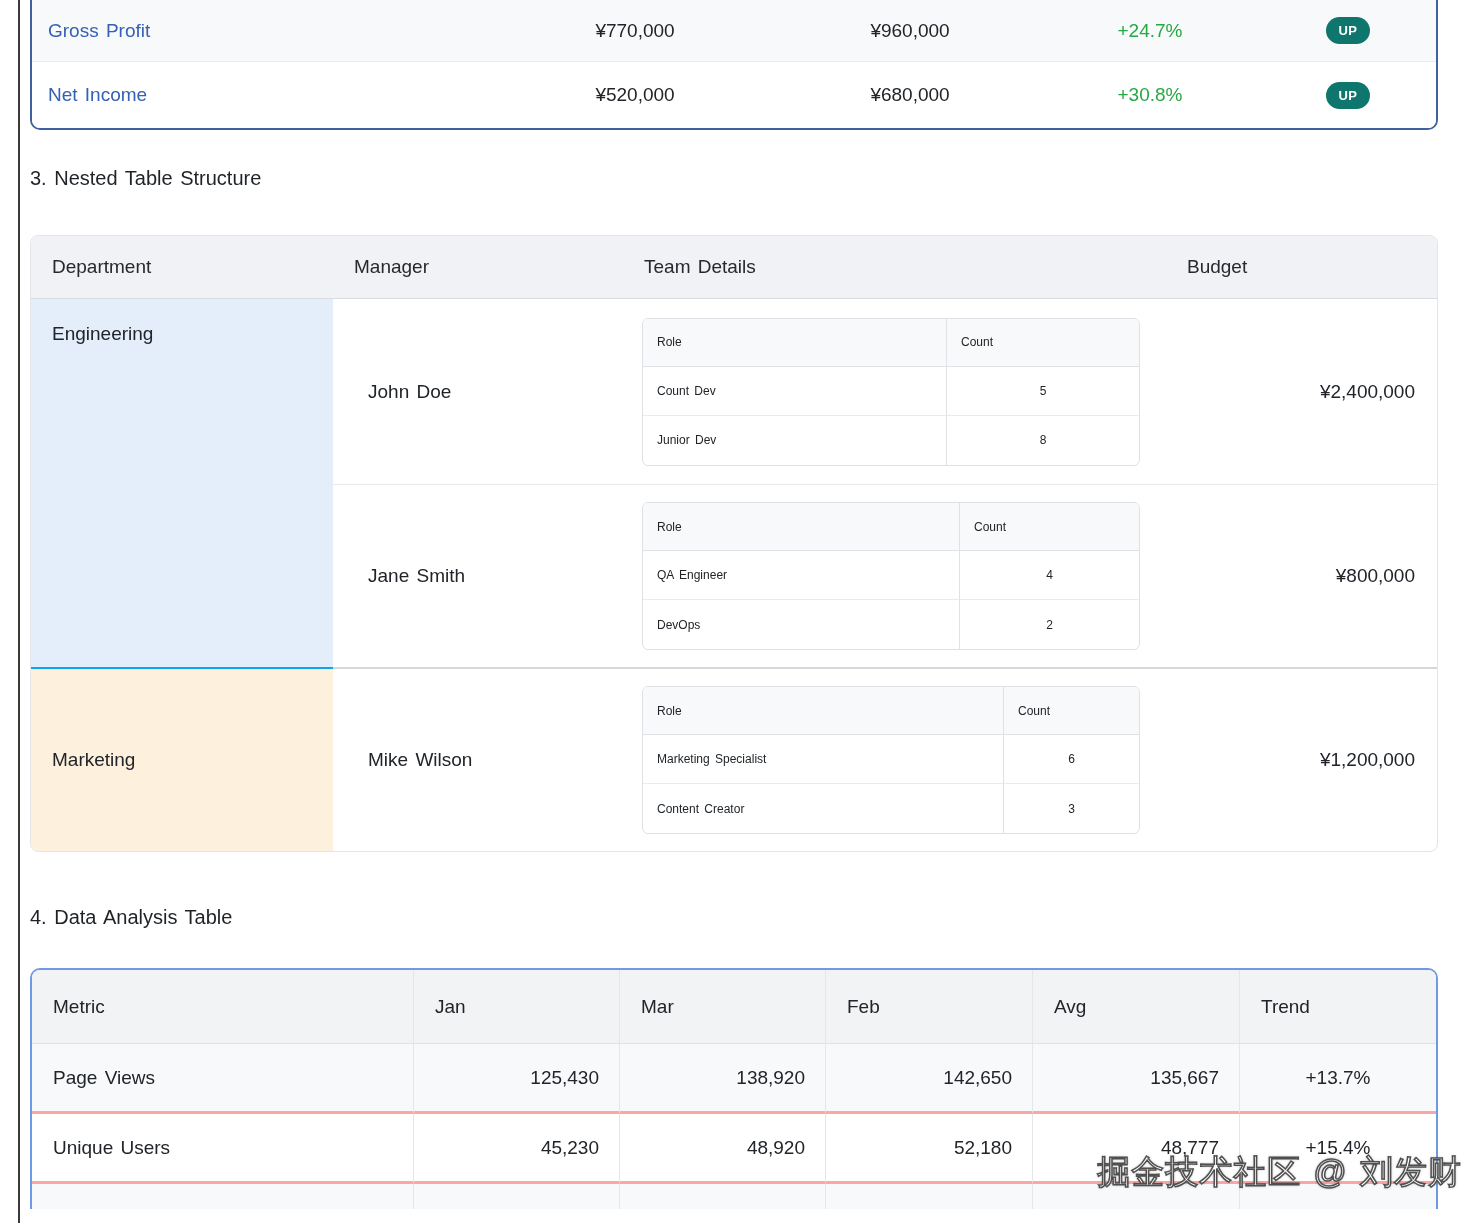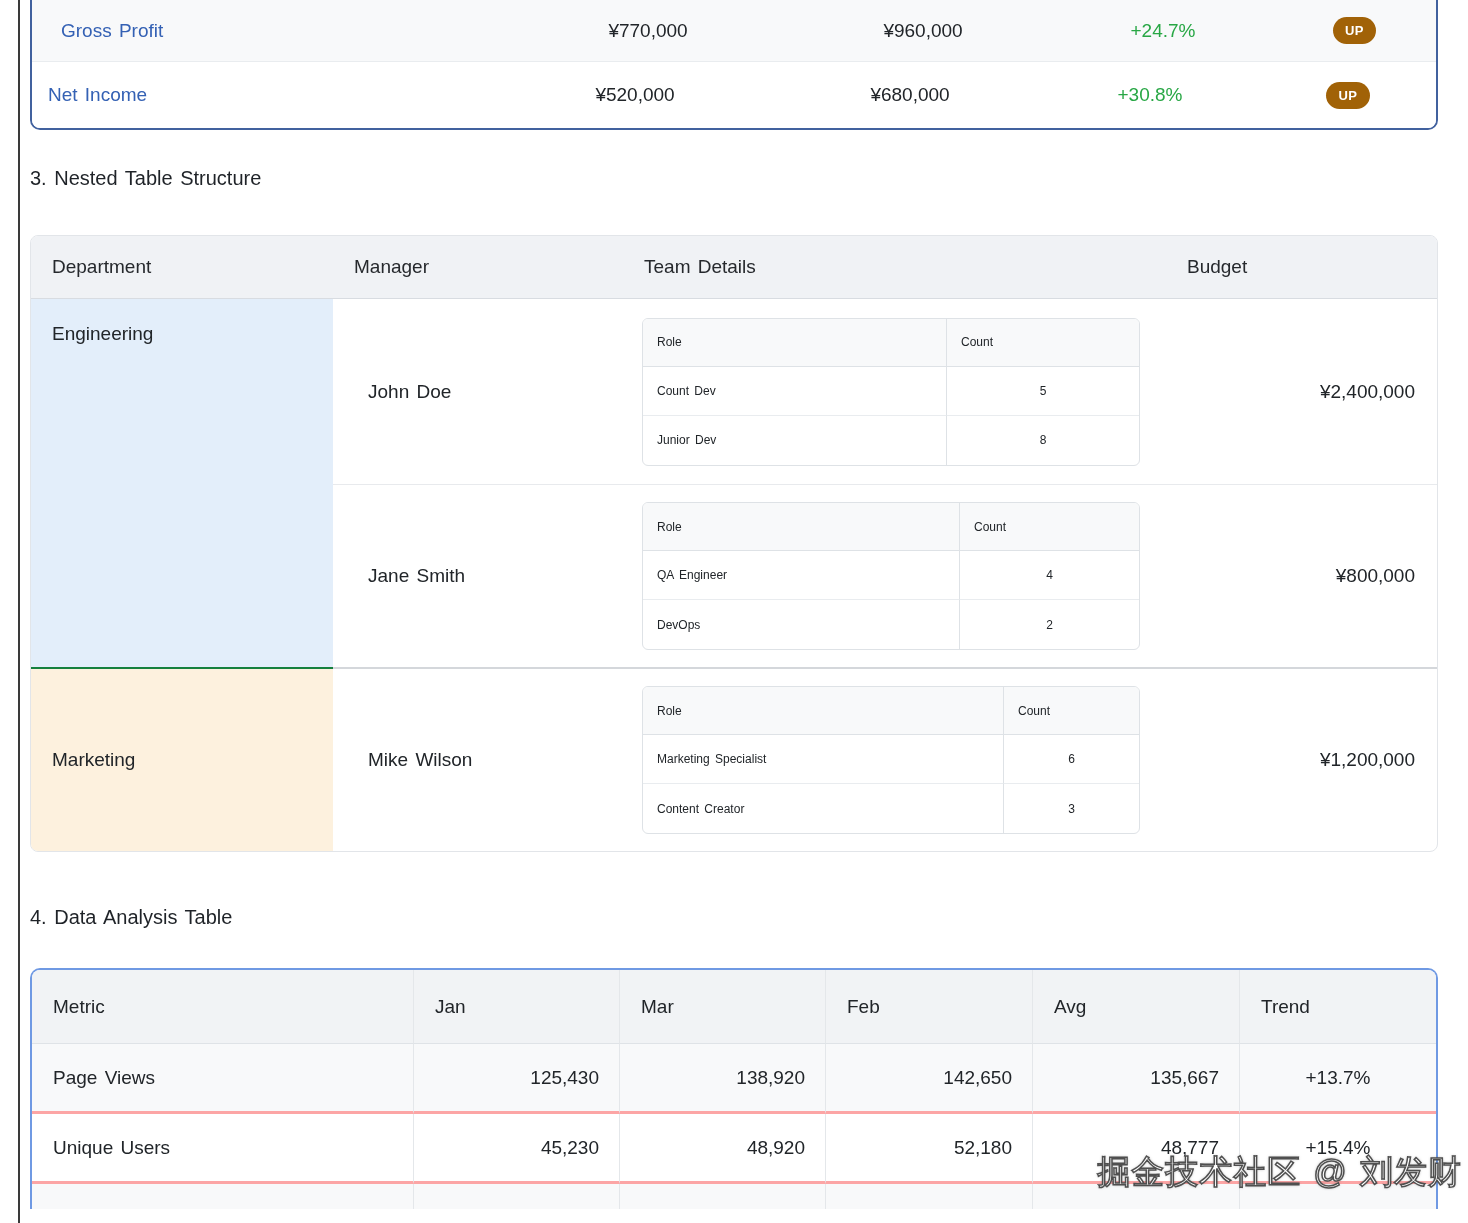--- a/index.html
+++ b/index.html
@@ -17,48 +17,48 @@
   }
   .content { position: absolute; left: 30px; top: 0; width: 1408px; }
 
   
   .fin-table {
     border: 2px solid #41619e; border-top: none;
     border-radius: 0 0 10px 10px;
     overflow: hidden;
   }
   .fin-row { display: grid; grid-template-columns: 458px 290px 260px 220px 1fr; height: 62px; }
-  .fin-row.striped { background: #f8f9fa; border-bottom: 1px solid #e9ecef; padding-left: 13px; }
+  .fin-row.striped { background: #f8f9fa; border-bottom: 1px solid #e9ecef; }
   .fin-row.white { height: 66px; background: #ffffff; }
   .fin-cell { display: flex; align-items: center; justify-content: center; font-size: 19px; }
   .fin-label { justify-content: flex-start; padding-left: 16px; color: #3461b4; }
   .fin-change { color: #28a745; }
   .badge-up {
     display: inline-flex; align-items: center; justify-content: center;
-    background: #a16207; color: #ffffff; font-size: 13px; font-weight: bold;
+    background: #0f766e; color: #ffffff; font-size: 13px; font-weight: bold;
     padding: 6px 12px; border-radius: 15px; letter-spacing: .5px;
   }
 
   
   .section-heading { font-size: 20px; font-weight: 500; color: #1f2328; line-height: 30px; }
   .h-nested { margin-top: 33px; }
   .h-analysis { margin-top: 50px; }
 
   
   .nested-outer {
     margin-top: 42px;
     border: 1px solid #e2e5e9; border-radius: 8px; overflow: hidden;
     display: grid;
     grid-template-columns: 302px 290px 540px 1fr;
     grid-template-rows: 63px 186px 184px 182px;
   }
   .t3-cell { display: flex; align-items: center; font-size: 19px; }
   .t3-head { background: #f0f2f5; padding-left: 21px; border-bottom: 1px solid #d8dce1; color: #26292d; }
   .t3-head.budget-h { padding-left: 24px; }
-  .dept-eng { grid-column: 1; grid-row: 2 / 4; background: #e3eefa; align-items: flex-start; padding: 24px 0 0 21px; border-bottom: 2px solid #15803d; }
+  .dept-eng { grid-column: 1; grid-row: 2 / 4; background: #e3eefa; align-items: flex-start; padding: 24px 0 0 21px; border-bottom: 2px solid #0ea5e9; }
   .dept-mkt { grid-column: 1; grid-row: 4; background: #fdf1de; padding-left: 21px; }
   .t3-manager { padding-left: 35px; }
   .t3-budget { justify-content: flex-end; padding-right: 22px; }
   .sep-light { border-bottom: 1px solid #e8eaed; }
   .sep-strong { border-bottom: 2px solid #d4d7db; }
 
   
   .inner-table {
     width: 498px; margin-left: 19px;
     border: 1px solid #dee2e6; border-radius: 6px; overflow: hidden;

